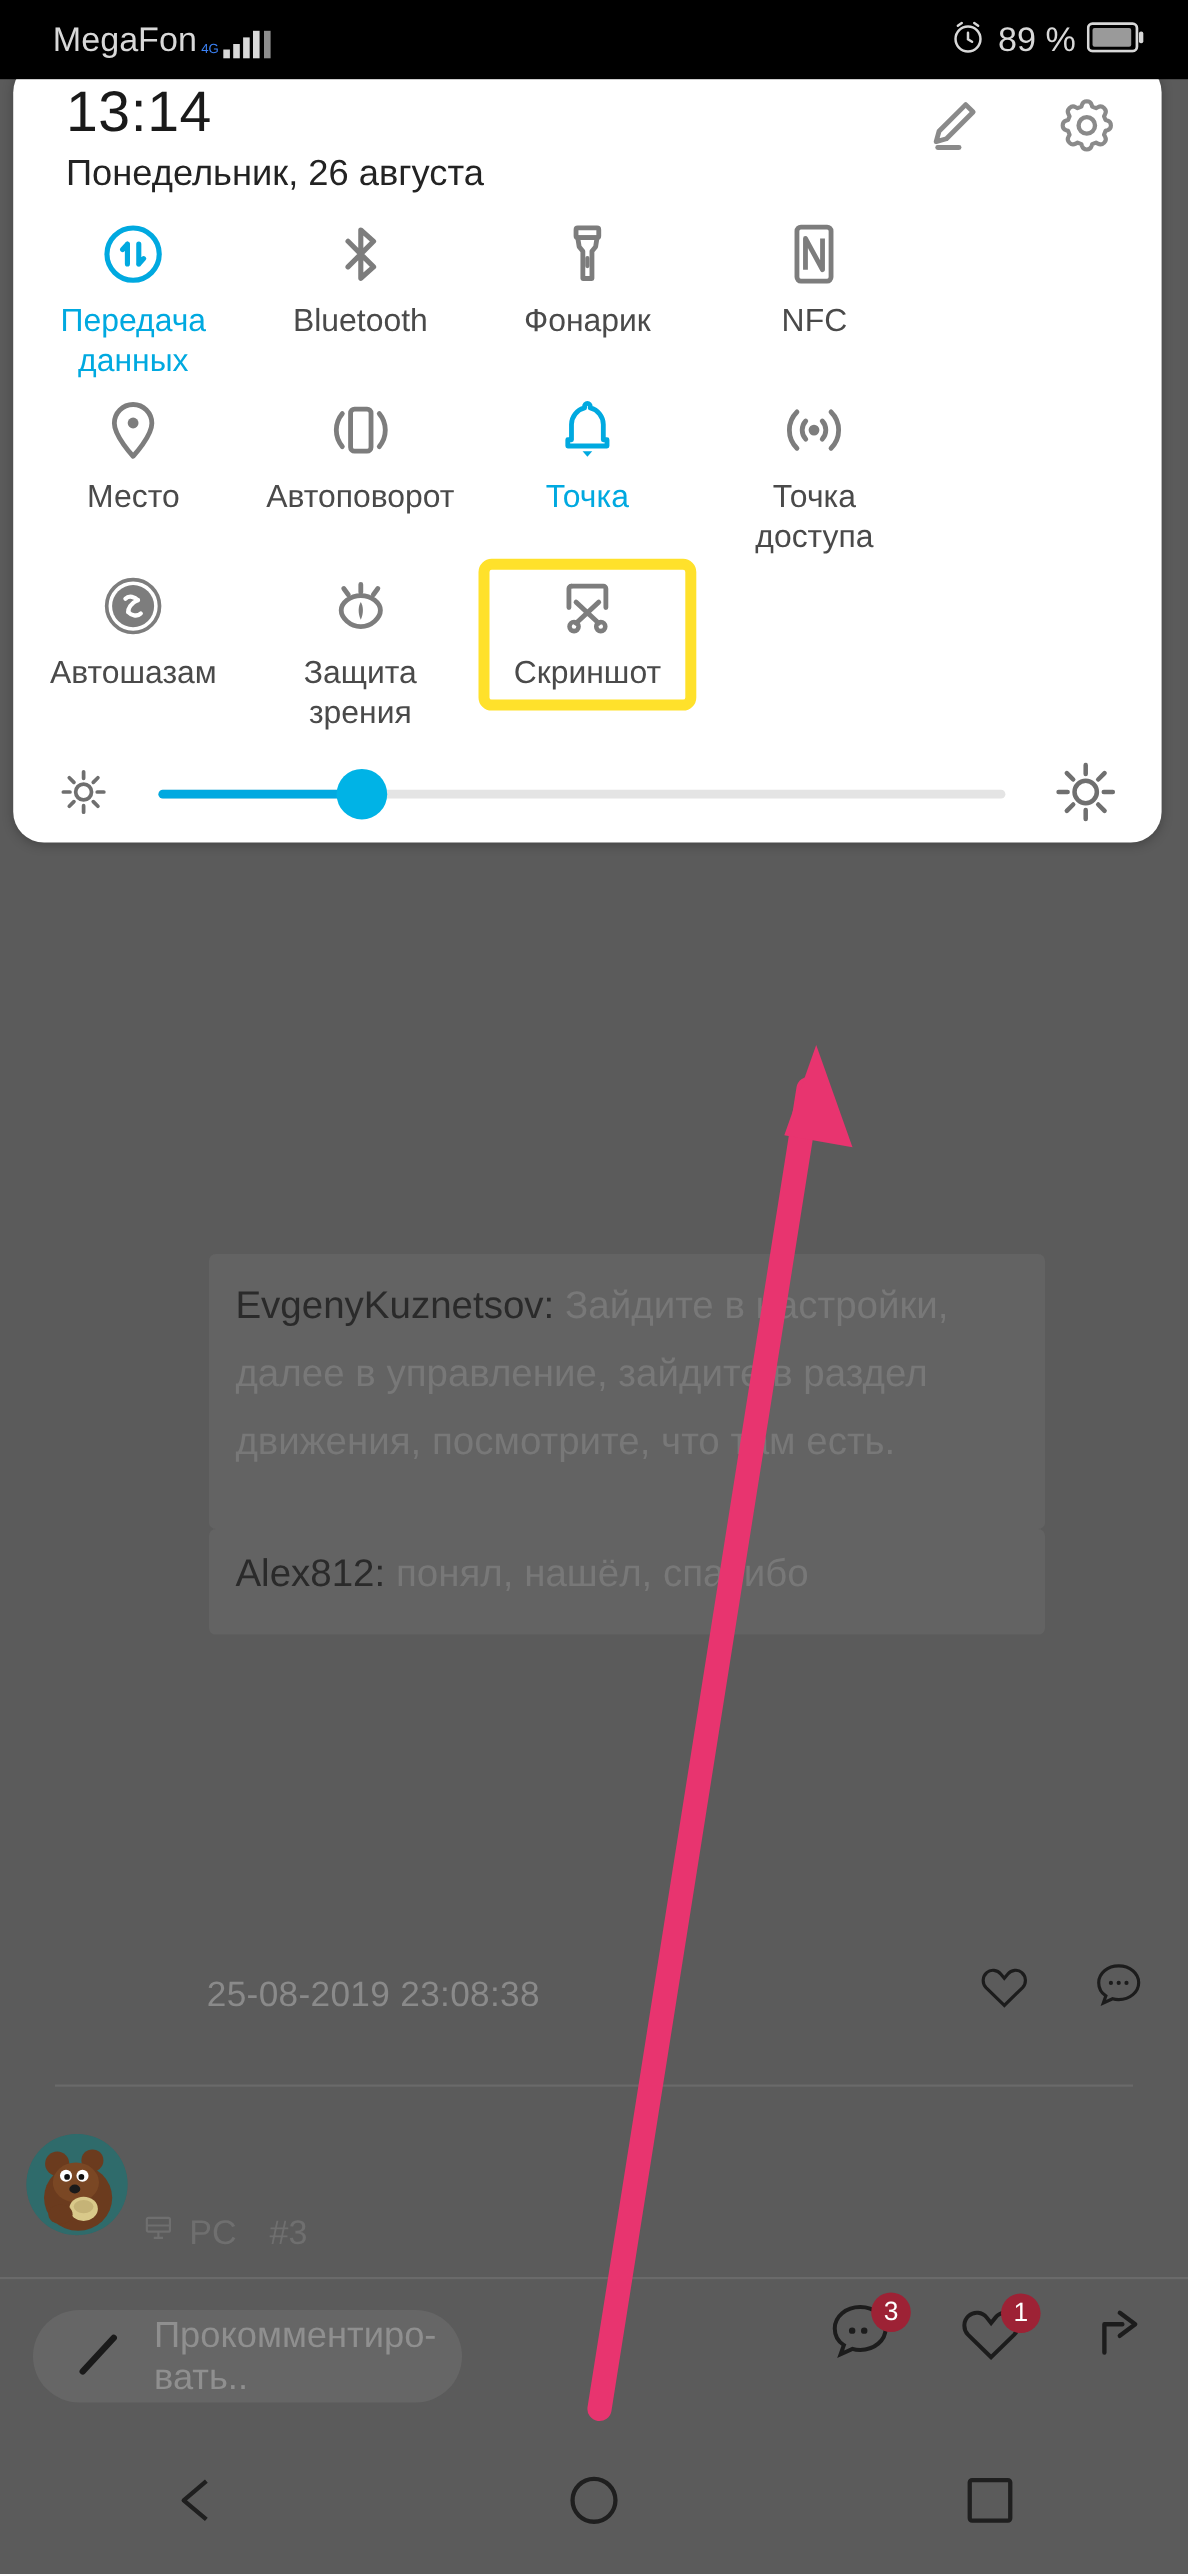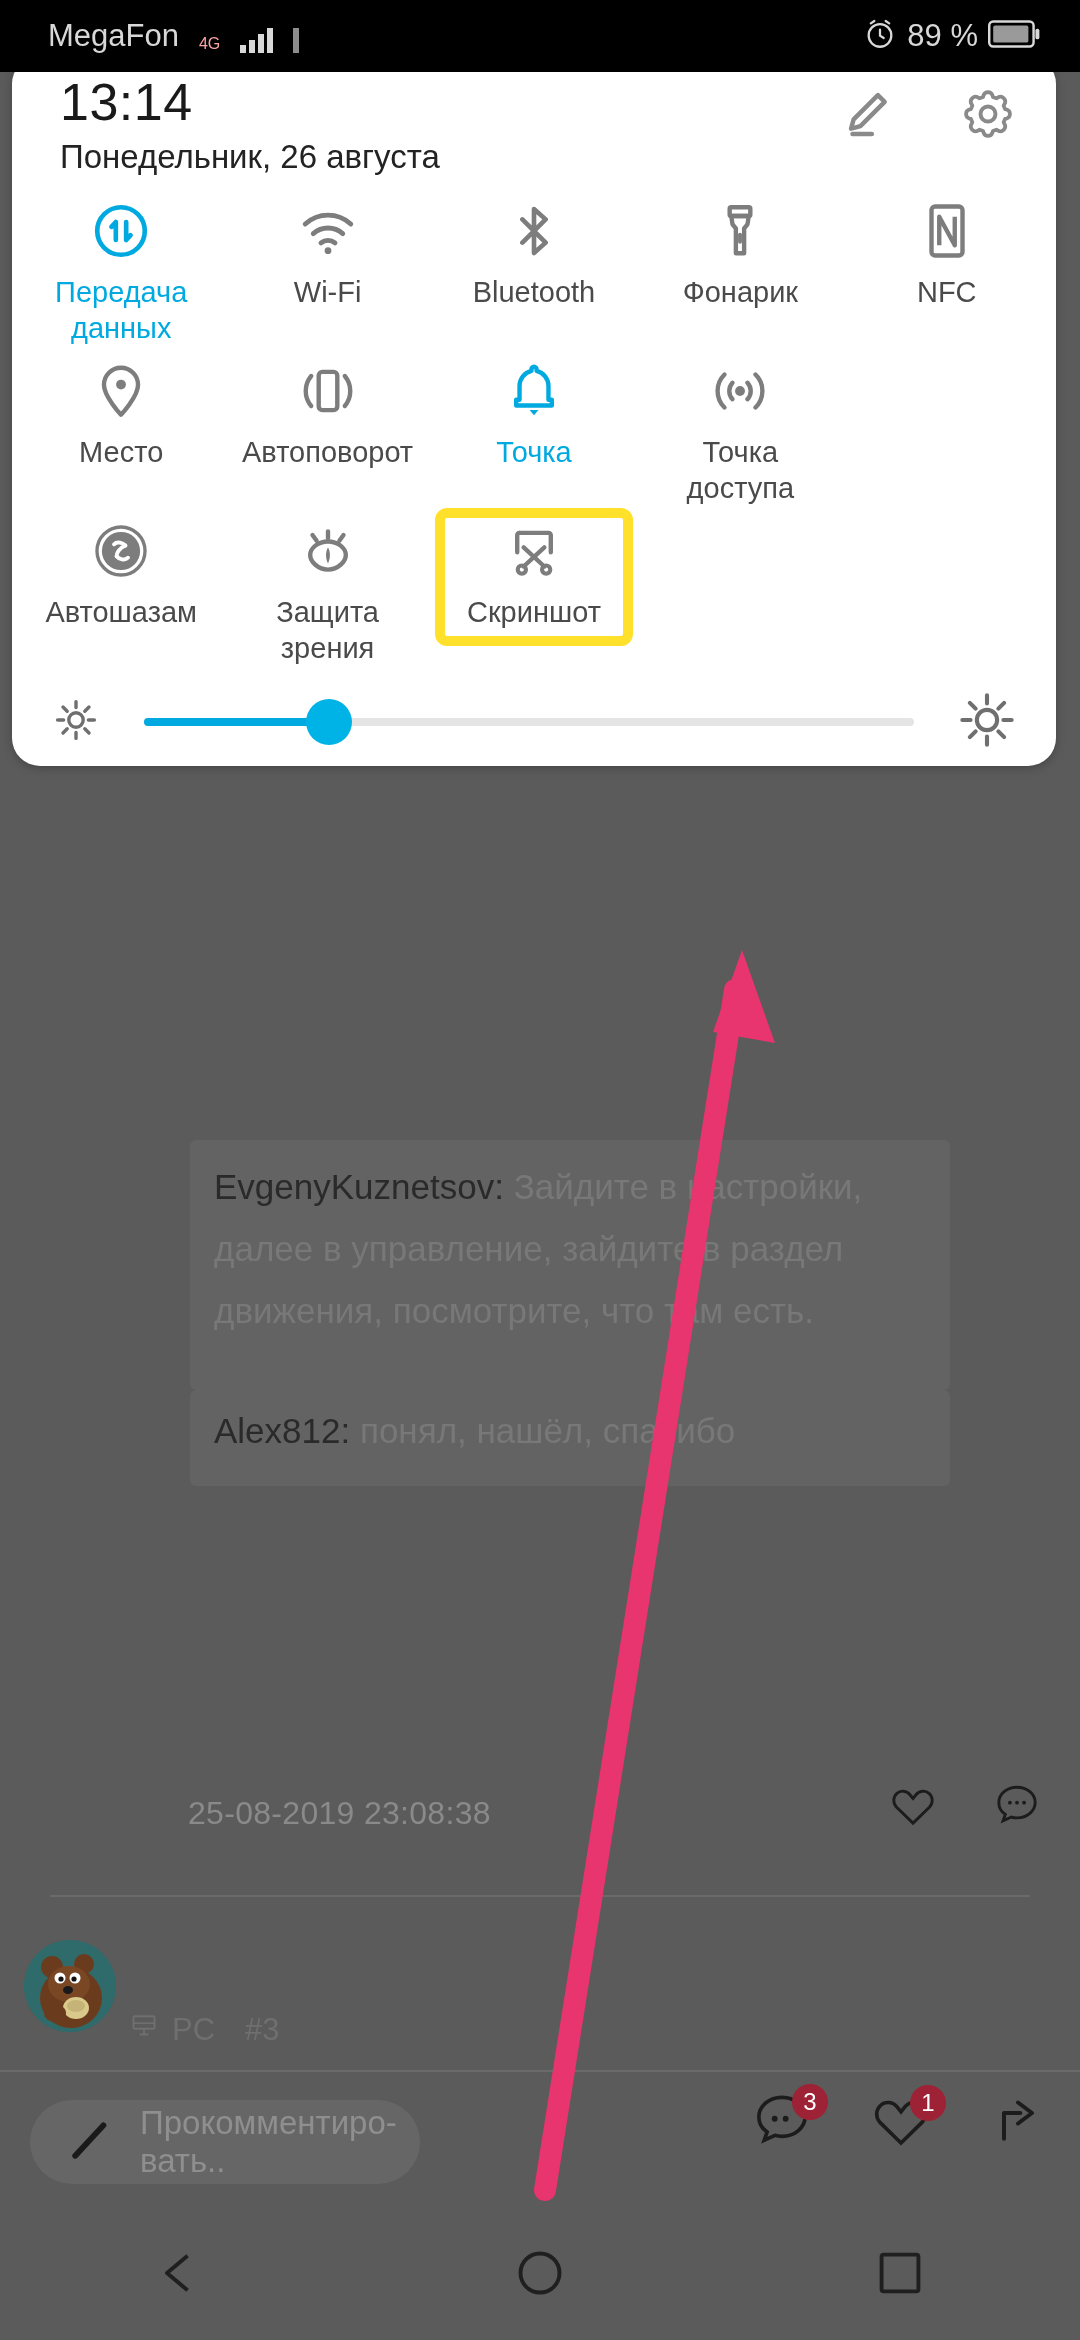--- a/index.html
+++ b/index.html
@@ -126,23 +126,23 @@
 
   
   #statusbar {
     position: absolute; left: 0; top: 0;
     width: 1080px; height: 72px;
     background: #000;
     color: #d8d8d8;
     display: flex; align-items: center;
     z-index: 30;
   }
-  #sb-left { position: absolute; left: 48px; display: flex; align-items: flex-end; gap: 20px; }
+  #sb-left { position: absolute; left: 48px; display: flex; align-items: flex-end; gap: 4px; }
   #carrier { font-size: 31px; color: #d8d8d8; line-height: 34px; }
-  #net-type { font-size: 16px; line-height: 18px; color: #fca5a5; }
+  #net-type { font-size: 12px; line-height: 18px; color: #3b82f6; }
   .bars { display: flex; align-items: flex-end; gap: 3px; height: 26px; }
   .bars i { display: block; width: 6px; background: #d8d8d8; }
   #sb-right { position: absolute; right: 40px; display: flex; align-items: center; gap: 10px; }
   #battery-pct { font-size: 31px; color: #d8d8d8; }
 
   
   #panel {
     position: absolute; left: 12px; top: 56px;
     width: 1044px; height: 710px;
     background: #ffffff;
@@ -418,31 +418,20 @@
             <svg width="62" height="62" viewBox="0 0 24 24">
                 <circle cx="12" cy="12" r="9.2" fill="none" stroke="#00a9e0" stroke-width="1.8"></circle>
                 <path d="M10 15.5v-7M10 8.5 8.3 10.4M14 8.5v7M14 15.5l1.7-1.9" stroke="#00a9e0" stroke-width="1.8" fill="none" stroke-linecap="round" stroke-linejoin="round"></path>
               </svg>
           </div>
           <div class="lbl">Передача данных</div>
         </div>
         <div class="tile">
           <div class="ic">
             <svg width="62" height="62" viewBox="0 0 24 24">
-                <path d="M3.2 9.3a13 13 0 0 1 17.6 0" fill="none" stroke="#7d7d7d" stroke-width="1.9" stroke-linecap="round"></path>
-                <path d="M6.3 13a8.6 8.6 0 0 1 11.4 0" fill="none" stroke="#7d7d7d" stroke-width="1.9" stroke-linecap="round"></path>
-                <path d="M9.3 16.6a4.2 4.2 0 0 1 5.4 0" fill="none" stroke="#7d7d7d" stroke-width="1.9" stroke-linecap="round"></path>
-                <circle cx="12" cy="19.6" r="1.3" fill="#7d7d7d"></circle>
-              </svg>
-          </div>
-          <div class="lbl">Wi-Fi</div>
-        </div>
-        <div class="tile">
-          <div class="ic">
-            <svg width="62" height="62" viewBox="0 0 24 24">
                 <path d="M7.5 7.5 16.5 16.5 12 20.5V3.5L16.5 7.5 7.5 16.5" fill="none" stroke="#7d7d7d" stroke-width="1.8" stroke-linejoin="round" stroke-linecap="round"></path>
               </svg>
           </div>
           <div class="lbl">Bluetooth</div>
         </div>
         <div class="tile">
           <div class="ic">
             <svg width="62" height="62" viewBox="0 0 24 24">
                 <rect x="8" y="2.8" width="8" height="3.4" rx=".6" fill="none" stroke="#7d7d7d" stroke-width="1.7"></rect>
                 <path d="M8.6 6.2h6.8l-.5 3.2-1.3 1.6v9.6h-3.2v-9.6L9.1 9.4Z" fill="none" stroke="#7d7d7d" stroke-width="1.7" stroke-linejoin="round"></path>

